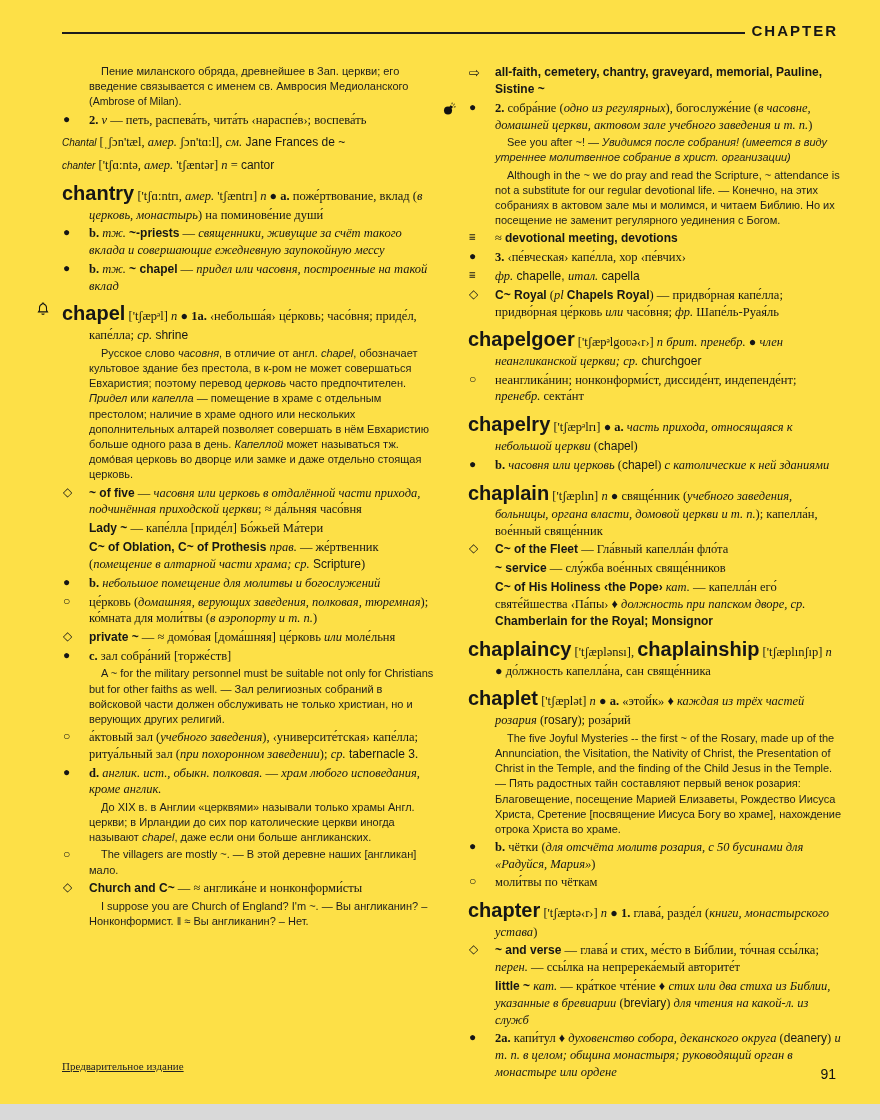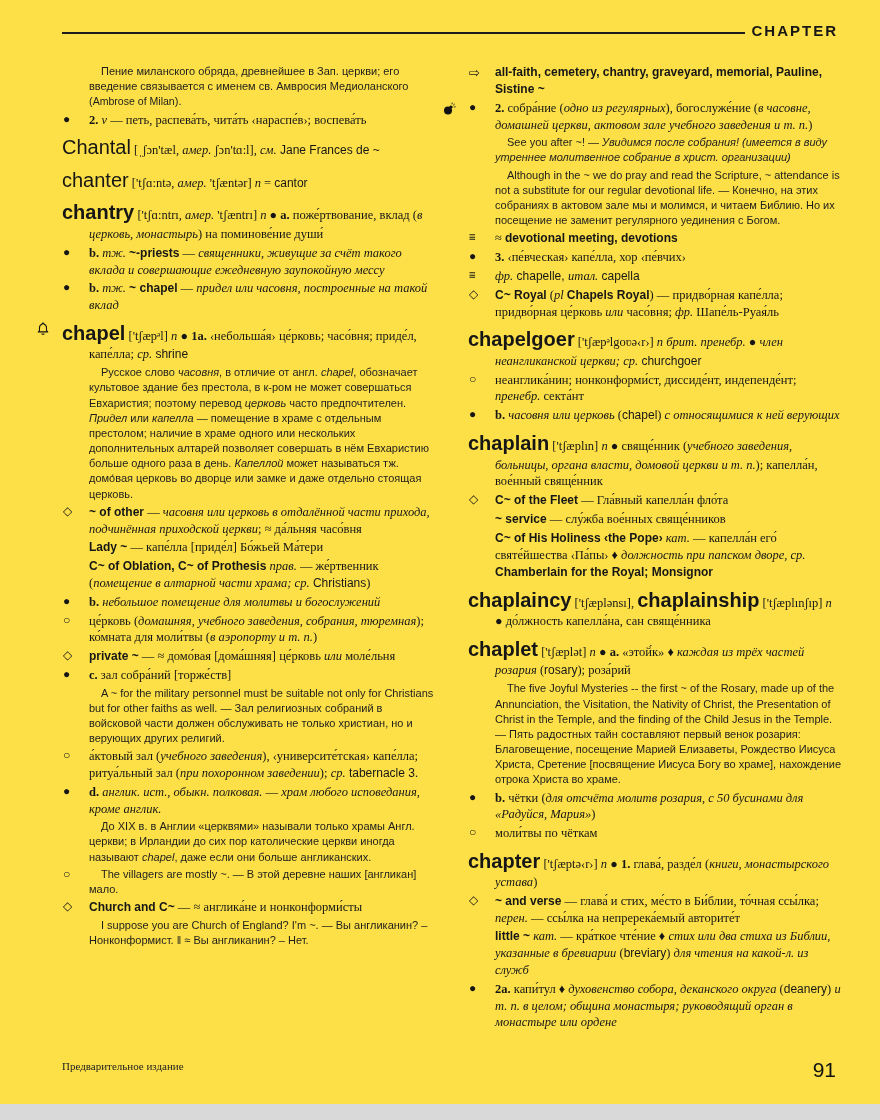--- a/index.html
+++ b/index.html
@@ -24,25 +24,25 @@
   .blk .mk-arrow{font-family:"DejaVu Sans",sans-serif;font-size:13px;}
   .blk .mk-equiv{font-weight:bold;}
   .blk .outer{position:absolute;left:-26px;top:2px;width:20px;text-indent:0;}
   
   .t-r{}
   .t-i{font-style:italic;}
   .t-b{font-weight:bold;}
   .t-s{font-family:"Liberation Sans",sans-serif;font-size:0.96em;}
   .t-bs{font-family:"Liberation Sans",sans-serif;font-weight:bold;font-size:0.96em;}
   .t-hw{font-family:"Liberation Sans",sans-serif;font-weight:bold;font-size:20px;}
-  .t-hwl{font-family:"Liberation Sans",sans-serif;font-size:20px;}
+  .t-hwl{font-family:"Liberation Sans",sans-serif;font-size:10px;font-style:italic;}
   
-  .foot-note{position:absolute;left:62px;bottom:32px;font-size:11px;color:#222;}
+  .foot-note{position:absolute;left:62px;bottom:32px;font-size:11px;color:#222;text-decoration:underline;}
   .foot-page{position:absolute;right:44px;bottom:22px;font-family:"Liberation Sans",sans-serif;
-             font-size:21px;color:#111;}
+             font-size:14px;color:#111;}
 </style>
 </head>
 <body>
 
 <div class="page">
   <div class="runhead">
     <span class="rule"></span>
     <span class="label">CHAPTER</span>
   </div>
 
@@ -53,25 +53,25 @@
         <div class="blk entry"><span class="t-hwl">Chantal</span><span class="t-r"> [ˌʃɔn'tæl, </span><span class="t-i">амер.</span><span class="t-r"> ʃɔn'tɑ:l], </span><span class="t-i">см.</span><span class="t-s"> Jane Frances de ~</span></div>
         <div class="blk entry"><span class="t-hwl">chanter</span><span class="t-r"> ['tʃɑ:ntə, </span><span class="t-i">амер.</span><span class="t-r"> 'tʃæntər] </span><span class="t-i">n</span><span class="t-r"> = </span><span class="t-s">cantor</span></div>
         <div class="blk entry"><span class="t-hw">chantry</span><span class="t-r"> ['tʃɑ:ntrı, </span><span class="t-i">амер.</span><span class="t-r"> 'tʃæntrı] </span><span class="t-i">n</span><span class="t-r"> ● </span><span class="t-b">a.</span><span class="t-r"> поже́ртвование, вклад (</span><span class="t-i">в церковь, монастырь</span><span class="t-r">) на поминове́ние души́</span></div>
         <div class="blk sub"><span class="mk mk-dot">●</span><span class="t-b">b.</span><span class="t-r"> </span><span class="t-i">тж.</span><span class="t-r"> </span><span class="t-bs">~-priests</span><span class="t-r"> — </span><span class="t-i">священники, живущие за счёт такого вклада и совершающие ежедневную заупокойную мессу</span></div>
         <div class="blk sub"><span class="mk mk-dot">●</span><span class="t-b">b.</span><span class="t-r"> </span><span class="t-i">тж.</span><span class="t-r"> </span><span class="t-bs">~ chapel</span><span class="t-r"> — </span><span class="t-i">придел или часовня, построенные на такой вклад</span></div>
         <div class="blk entry"><span class="outer"><svg width="14" height="14" viewBox="0 0 16 16">
               <path d="M8 1.2a1.1 1.1 0 0 1 1.1 1.1v.4c1.8.5 2.9 2 2.9 3.9v2.8l1.2 1.9H2.8L4 9.4V6.6c0-1.9 1.1-3.4 2.9-3.9v-.4A1.1 1.1 0 0 1 8 1.2z" fill="none" stroke="#111" stroke-width="1.2"></path>
               <path d="M6.6 13.1a1.5 1.5 0 0 0 2.8 0" fill="none" stroke="#111" stroke-width="1.2"></path>
             </svg></span><span class="t-hw">chapel</span><span class="t-r"> ['tʃæpᵊl] </span><span class="t-i">n</span><span class="t-r"> ● </span><span class="t-b">1a.</span><span class="t-r"> ‹небольша́я› це́рковь; часо́вня; приде́л, капе́лла; </span><span class="t-i">ср.</span><span class="t-s"> shrine</span></div>
         <div class="blk note"><span class="t-r">Русское слово </span><span class="t-i">часовня</span><span class="t-r">, в отличие от англ. </span><span class="t-i">chapel</span><span class="t-r">, обозначает культовое здание без престола, в к-ром не может совершаться Евхаристия; поэтому перевод </span><span class="t-i">церковь</span><span class="t-r"> часто предпочтителен. </span><span class="t-i">Придел</span><span class="t-r"> или </span><span class="t-i">капелла</span><span class="t-r"> — помещение в храме с отдельным престолом; наличие в храме одного или нескольких дополнительных алтарей позволяет совершать в нём Евхаристию больше одного раза в день. </span><span class="t-i">Капеллой</span><span class="t-r"> может называться тж. домо́вая церковь во дворце или замке и даже отдельно стоящая церковь.</span></div>
-        <div class="blk sub"><span class="mk mk-diamond">◇</span><span class="t-bs">~ of other</span><span class="t-r"> — </span><span class="t-i">часовня или церковь в отдалённой части прихода, подчинённая приходской церкви</span><span class="t-r">; ≈ да́льняя часо́вня</span></div>
+        <div class="blk sub"><span class="mk mk-diamond">◇</span><span class="t-bs">~ of five</span><span class="t-r"> — </span><span class="t-i">часовня или церковь в отдалённой части прихода, подчинённая приходской церкви</span><span class="t-r">; ≈ да́льняя часо́вня</span></div>
         <div class="blk sub"><span class="t-bs">Lady ~</span><span class="t-r"> — капе́лла [приде́л] Бо́жьей Ма́тери</span></div>
-        <div class="blk sub"><span class="t-bs">C~ of Oblation, C~ of Prothesis</span><span class="t-r"> </span><span class="t-i">прав.</span><span class="t-r"> — же́ртвенник (</span><span class="t-i">помещение в алтарной части храма; ср.</span><span class="t-s"> Christians</span><span class="t-r">)</span></div>
+        <div class="blk sub"><span class="t-bs">C~ of Oblation, C~ of Prothesis</span><span class="t-r"> </span><span class="t-i">прав.</span><span class="t-r"> — же́ртвенник (</span><span class="t-i">помещение в алтарной части храма; ср.</span><span class="t-s"> Scripture</span><span class="t-r">)</span></div>
         <div class="blk sub"><span class="mk mk-dot">●</span><span class="t-b">b.</span><span class="t-r"> </span><span class="t-i">небольшое помещение для молитвы и богослужений</span></div>
-        <div class="blk sub"><span class="mk mk-circle">○</span><span class="t-r">це́рковь (</span><span class="t-i">домашняя, учебного заведения, собрания, тюремная</span><span class="t-r">); ко́мната для моли́твы (</span><span class="t-i">в аэропорту и т. п.</span><span class="t-r">)</span></div>
+        <div class="blk sub"><span class="mk mk-circle">○</span><span class="t-r">це́рковь (</span><span class="t-i">домашняя, верующих заведения, полковая, тюремная</span><span class="t-r">); ко́мната для моли́твы (</span><span class="t-i">в аэропорту и т. п.</span><span class="t-r">)</span></div>
         <div class="blk sub"><span class="mk mk-diamond">◇</span><span class="t-bs">private ~</span><span class="t-r"> — ≈ домо́вая [дома́шняя] це́рковь </span><span class="t-i">или</span><span class="t-r"> моле́льня</span></div>
         <div class="blk sub"><span class="mk mk-dot">●</span><span class="t-b">c.</span><span class="t-r"> зал собра́ний [торже́ств]</span></div>
         <div class="blk note"><span class="t-r">A ~ for the military personnel must be suitable not only for Christians but for other faiths as well. — Зал религиозных собраний в войсковой части должен обслуживать не только христиан, но и верующих других религий.</span></div>
         <div class="blk sub"><span class="mk mk-circle">○</span><span class="t-r">а́ктовый зал (</span><span class="t-i">учебного заведения</span><span class="t-r">), ‹университе́тская› капе́лла; ритуа́льный зал (</span><span class="t-i">при похоронном заведении</span><span class="t-r">); </span><span class="t-i">ср.</span><span class="t-s"> tabernacle 3</span><span class="t-r">.</span></div>
         <div class="blk sub"><span class="mk mk-dot">●</span><span class="t-b">d.</span><span class="t-r"> </span><span class="t-i">англик. ист., обыкн. полковая.</span><span class="t-r"> — </span><span class="t-i">храм любого исповедания, кроме англик.</span></div>
         <div class="blk note"><span class="t-r">До XIX в. в Англии «церквями» называли только храмы Англ. церкви; в Ирландии до сих пор католические церкви иногда называют </span><span class="t-i">chapel</span><span class="t-r">, даже если они больше англиканских.</span></div>
         <div class="blk sub"><span class="mk mk-circle">○</span></div>
         <div class="blk note"><span class="t-r">The villagers are mostly ~. — В этой деревне наших [англикан] мало.</span></div>
         <div class="blk sub"><span class="mk mk-diamond">◇</span><span class="t-bs">Church and C~</span><span class="t-r"> — ≈ англика́не и нонконформи́сты</span></div>
         <div class="blk note"><span class="t-r">I suppose you are Church of England? I'm ~. — Вы англиканин? – Нонконформист. ‖ ≈ Вы англиканин? – Нет.</span></div>
@@ -84,21 +84,22 @@
               <path d="M12.2 3.8l1.8-1.6M13 5.8l2-.4M10.8 2.6l.3-1.9" stroke="#111" stroke-width="1" fill="none"></path>
             </svg></span><span class="mk mk-dot">●</span><span class="t-b">2.</span><span class="t-r"> собра́ние (</span><span class="t-i">одно из регулярных</span><span class="t-r">), богослуже́ние (</span><span class="t-i">в часовне, домашней церкви, актовом зале учебного заведения и т. п.</span><span class="t-r">)</span></div>
         <div class="blk note"><span class="t-r">See you after ~! — </span><span class="t-i">Увидимся после собрания! (имеется в виду утреннее молитвенное собрание в христ. организации)</span></div>
         <div class="blk note"><span class="t-r">Although in the ~ we do pray and read the Scripture, ~ attendance is not a substitute for our regular devotional life. — Конечно, на этих собраниях в актовом зале мы и молимся, и читаем Библию. Но их посещение не заменит регулярного уединения с Богом.</span></div>
         <div class="blk sub"><span class="mk mk-equiv">≡</span><span class="t-r">≈ </span><span class="t-bs">devotional meeting, devotions</span></div>
         <div class="blk sub"><span class="mk mk-dot">●</span><span class="t-b">3.</span><span class="t-r"> ‹пе́вческая› капе́лла, хор ‹пе́вчих›</span></div>
         <div class="blk sub"><span class="mk mk-equiv">≡</span><span class="t-i">фр.</span><span class="t-s"> chapelle, </span><span class="t-i">итал.</span><span class="t-s"> capella</span></div>
         <div class="blk sub"><span class="mk mk-diamond">◇</span><span class="t-bs">C~ Royal</span><span class="t-r"> (</span><span class="t-i">pl</span><span class="t-r"> </span><span class="t-bs">Chapels Royal</span><span class="t-r">) — придво́рная капе́лла; придво́рная це́рковь </span><span class="t-i">или</span><span class="t-r"> часо́вня; </span><span class="t-i">фр.</span><span class="t-r"> Шапе́ль-Руая́ль</span></div>
         <div class="blk entry"><span class="t-hw">chapelgoer</span><span class="t-r"> ['tʃæpᵊlgoʋə‹r›] </span><span class="t-i">n брит. пренебр.</span><span class="t-r"> ● </span><span class="t-i">член неангликанской церкви; ср.</span><span class="t-s"> churchgoer</span></div>
         <div class="blk sub"><span class="mk mk-circle">○</span><span class="t-r">неанглика́нин; нонконформи́ст, диссиде́нт, индепенде́нт; </span><span class="t-i">пренебр.</span><span class="t-r"> секта́нт</span></div>
-        <div class="blk sub"><span class="mk mk-dot">●</span><span class="t-b">b.</span><span class="t-r"> </span><span class="t-i">часовня или церковь</span><span class="t-r"> (</span><span class="t-s">chapel</span><span class="t-r">) </span><span class="t-i">с относящимися к ней верующих</span></div>
+        <div class="blk entry"><span class="t-hw">chapelry</span><span class="t-r"> ['tʃæpᵊlrı] ● </span><span class="t-b">a.</span><span class="t-r"> </span><span class="t-i">часть прихода, относящаяся к небольшой церкви</span><span class="t-r"> (</span><span class="t-s">chapel</span><span class="t-r">)</span></div>
+        <div class="blk sub"><span class="mk mk-dot">●</span><span class="t-b">b.</span><span class="t-r"> </span><span class="t-i">часовня или церковь</span><span class="t-r"> (</span><span class="t-s">chapel</span><span class="t-r">) </span><span class="t-i">с католические к ней зданиями</span></div>
         <div class="blk entry"><span class="t-hw">chaplain</span><span class="t-r"> ['tʃæplın] </span><span class="t-i">n</span><span class="t-r"> ● свяще́нник (</span><span class="t-i">учебного заведения, больницы, органа власти, домовой церкви и т. п.</span><span class="t-r">); капелла́н, вое́нный свяще́нник</span></div>
         <div class="blk sub"><span class="mk mk-diamond">◇</span><span class="t-bs">C~ of the Fleet</span><span class="t-r"> — Гла́вный капелла́н фло́та</span></div>
         <div class="blk sub"><span class="t-bs">~ service</span><span class="t-r"> — слу́жба вое́нных свяще́нников</span></div>
         <div class="blk sub"><span class="t-bs">C~ of His Holiness ‹the Pope›</span><span class="t-r"> </span><span class="t-i">кат.</span><span class="t-r"> — капелла́н его́ святе́йшества ‹Па́пы› ♦ </span><span class="t-i">должность при папском дворе, ср.</span><span class="t-bs"> Chamberlain for the Royal; Monsignor</span></div>
         <div class="blk entry"><span class="t-hw">chaplaincy</span><span class="t-r"> ['tʃæplənsı], </span><span class="t-hw">chaplainship</span><span class="t-r"> ['tʃæplınʃıp] </span><span class="t-i">n</span><span class="t-r"> ● до́лжность капелла́на, сан свяще́нника</span></div>
         <div class="blk entry"><span class="t-hw">chaplet</span><span class="t-r"> ['tʃæplət] </span><span class="t-i">n</span><span class="t-r"> ● </span><span class="t-b">a.</span><span class="t-r"> «этой́к» ♦ </span><span class="t-i">каждая из трёх частей розария</span><span class="t-r"> (</span><span class="t-s">rosary</span><span class="t-r">); роза́рий</span></div>
         <div class="blk note"><span class="t-r">The five Joyful Mysteries -- the first ~ of the Rosary, made up of the Annunciation, the Visitation, the Nativity of Christ, the Presentation of Christ in the Temple, and the finding of the Child Jesus in the Temple. — Пять радостных тайн составляют первый венок розария: Благовещение, посещение Марией Елизаветы, Рождество Иисуса Христа, Сретение [посвящение Иисуса Богу во храме], нахождение отрока Христа во храме.</span></div>
         <div class="blk sub"><span class="mk mk-dot">●</span><span class="t-b">b.</span><span class="t-r"> чётки (</span><span class="t-i">для отсчёта молитв розария, с 50 бусинами для «Радуйся, Мария»</span><span class="t-r">)</span></div>
         <div class="blk sub"><span class="mk mk-circle">○</span><span class="t-r">моли́твы по чёткам</span></div>
         <div class="blk entry"><span class="t-hw">chapter</span><span class="t-r"> ['tʃæptə‹r›] </span><span class="t-i">n</span><span class="t-r"> ● </span><span class="t-b">1.</span><span class="t-r"> глава́, разде́л (</span><span class="t-i">книги, монастырского устава</span><span class="t-r">)</span></div>

